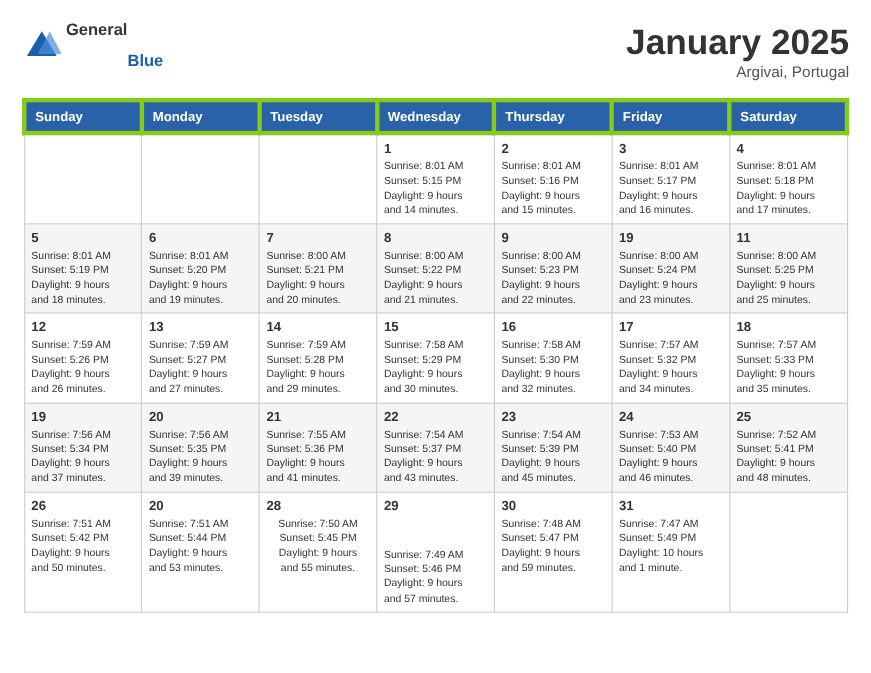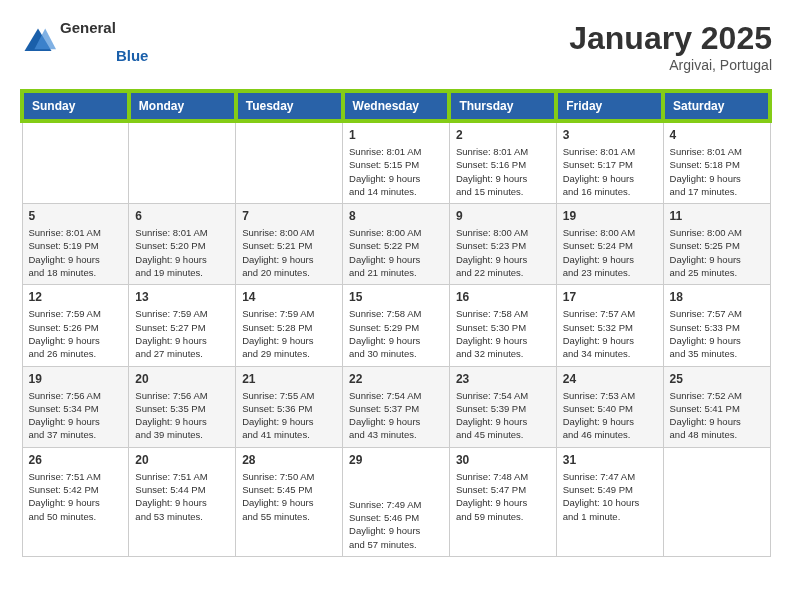--- a/index.html
+++ b/index.html
@@ -322,21 +322,21 @@
         </td>
         <td>
           <div class="day-number">20</div>
           <div class="day-info" style="white-space: pre-line;">Sunrise: 7:51 AM
 Sunset: 5:44 PM
 Daylight: 9 hours
 and 53 minutes.</div>
         </td>
         <td>
           <div class="day-number">28</div>
-          <div class="day-info" style="white-space: pre-line;">Sunrise: 7:50 AM
+          <div class="day-info" style="white-space: pre-line; text-align: center;">Sunrise: 7:50 AM
 Sunset: 5:45 PM
 Daylight: 9 hours
 and 55 minutes.</div>
         </td>
         <td>
           <div class="day-number">29</div>
           <div class="day-info" style="white-space: pre-line; margin-top: 31px;">Sunrise: 7:49 AM
 Sunset: 5:46 PM
 Daylight: 9 hours
 and 57 minutes.</div>

